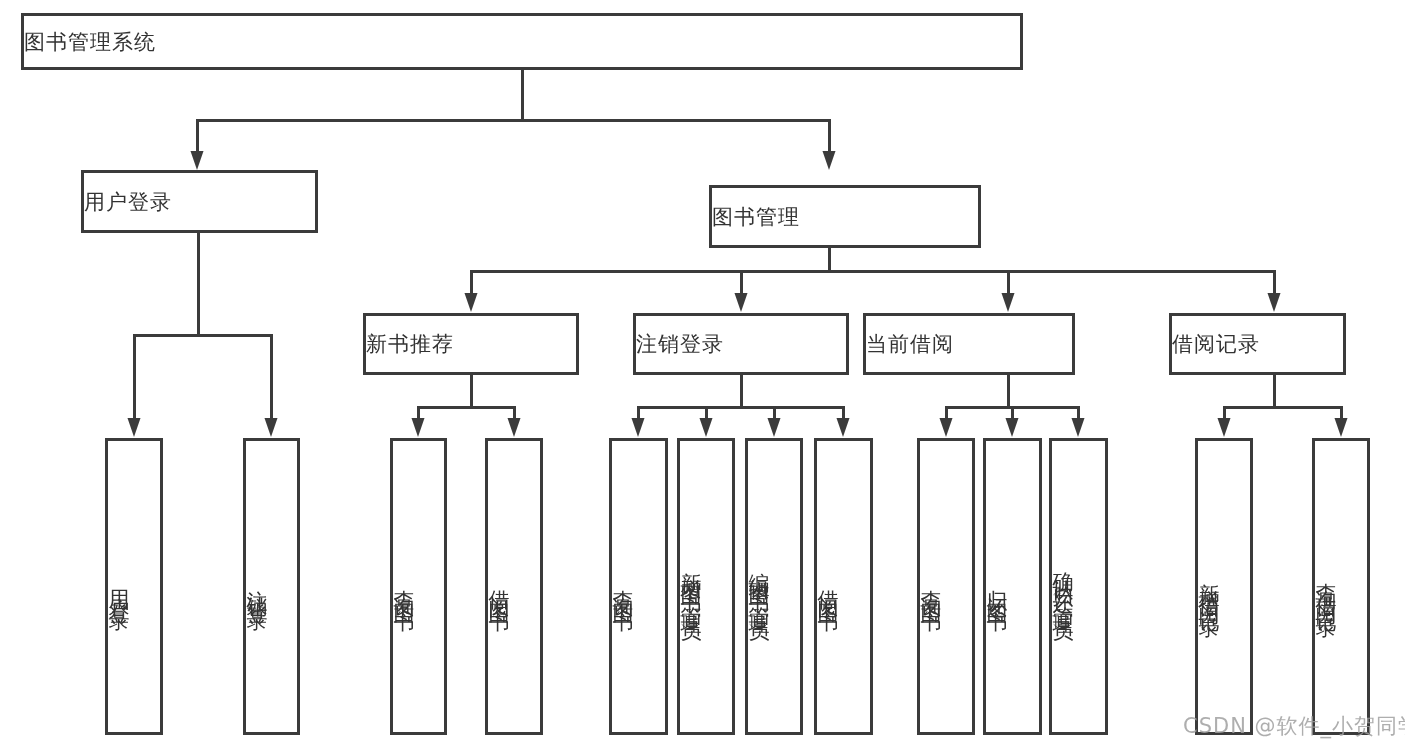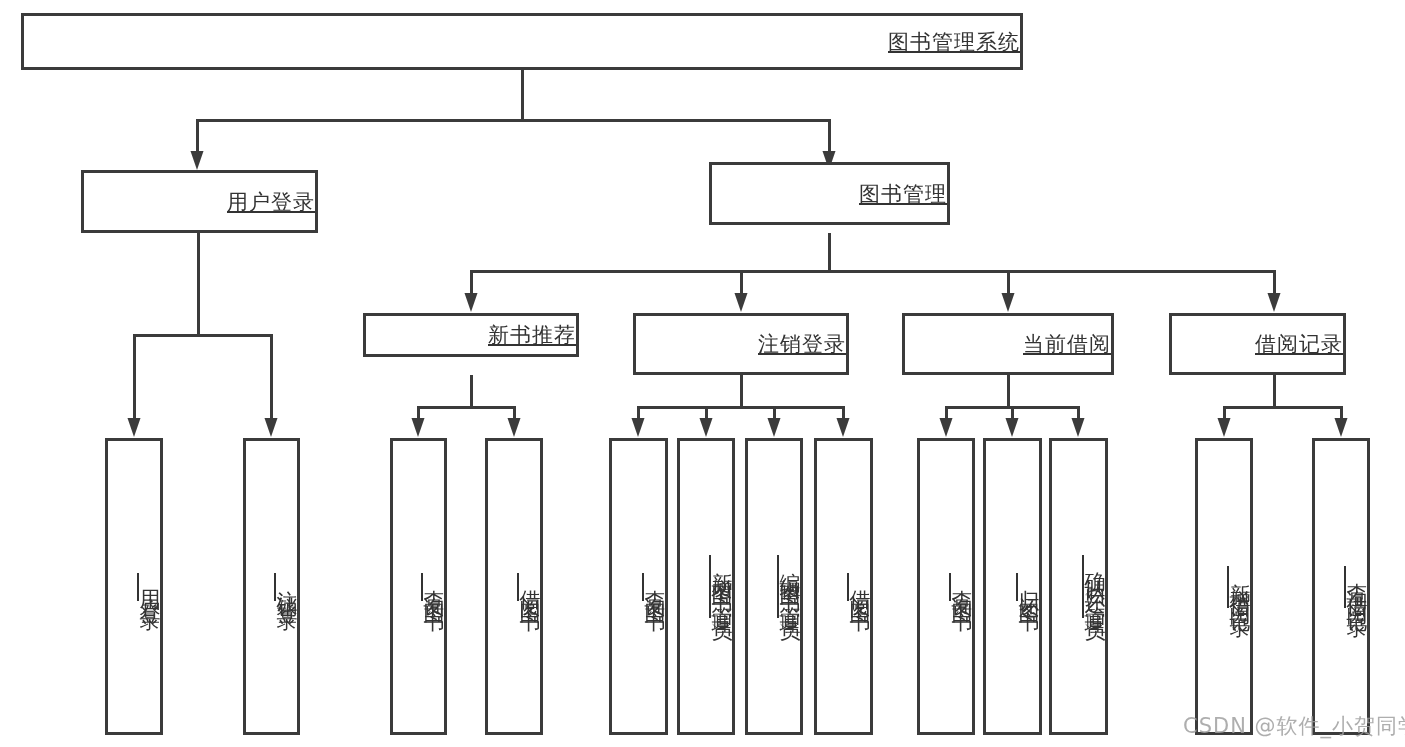--- a/index.html
+++ b/index.html
@@ -11,23 +11,22 @@
   }
   .connector { position:absolute; left:0; top:0; z-index:1; }
   .connector path {
     fill:none; stroke:var(--line,#3b3b3b); stroke-width:3;
     shape-rendering:crispEdges;
   }
   .connector polygon.arrow { fill:var(--line,#3b3b3b); stroke:none; }
   .node {
     position:absolute; box-sizing:border-box; z-index:2;
     border:3px solid var(--line,#3b3b3b); background:#ffffff;
-    display:flex; align-items:center; justify-content:flex-end;
+    display:flex; align-items:center; justify-content:flex-start;
     color:var(--text,#333333);
-    text-decoration:underline;
   }
   .hbox { font-size:21px; letter-spacing:1px; }
   .vbox { font-size:21px; }
   .vbox .vtext {
     writing-mode:vertical-rl; text-orientation:mixed;
     letter-spacing:7px; line-height:1; white-space:nowrap;
   }
   .watermark {
     position:absolute; left:1183px; top:712px; z-index:5;
     font-size:21px; letter-spacing:1px; white-space:nowrap;
@@ -89,31 +88,31 @@
     </g>
   </svg>
 
   <div class="node hbox" style="left:21px;top:13px;width:1002px;height:57px">
     <span>图书管理系统</span>
   </div>
 
   <div class="node hbox" style="left:81px;top:170px;width:237px;height:63px">
     <span>用户登录</span>
   </div>
-  <div class="node hbox" style="left:709px;top:162px;width:241px;height:63px">
+  <div class="node hbox" style="left:709px;top:185px;width:272px;height:63px">
     <span>图书管理</span>
   </div>
 
-  <div class="node hbox" style="left:363px;top:313px;width:216px;height:44px">
+  <div class="node hbox" style="left:363px;top:313px;width:216px;height:62px">
     <span>新书推荐</span>
   </div>
   <div class="node hbox" style="left:633px;top:313px;width:216px;height:62px">
     <span>注销登录</span>
   </div>
-  <div class="node hbox" style="left:902px;top:313px;width:212px;height:62px">
+  <div class="node hbox" style="left:863px;top:313px;width:212px;height:62px">
     <span>当前借阅</span>
   </div>
   <div class="node hbox" style="left:1169px;top:313px;width:177px;height:62px">
     <span>借阅记录</span>
   </div>
 
   <div class="node vbox" style="left:105px;top:438px;width:58px;height:297px">
     <span class="vtext">用户登录</span>
   </div>
   <div class="node vbox" style="left:243px;top:438px;width:57px;height:297px">

